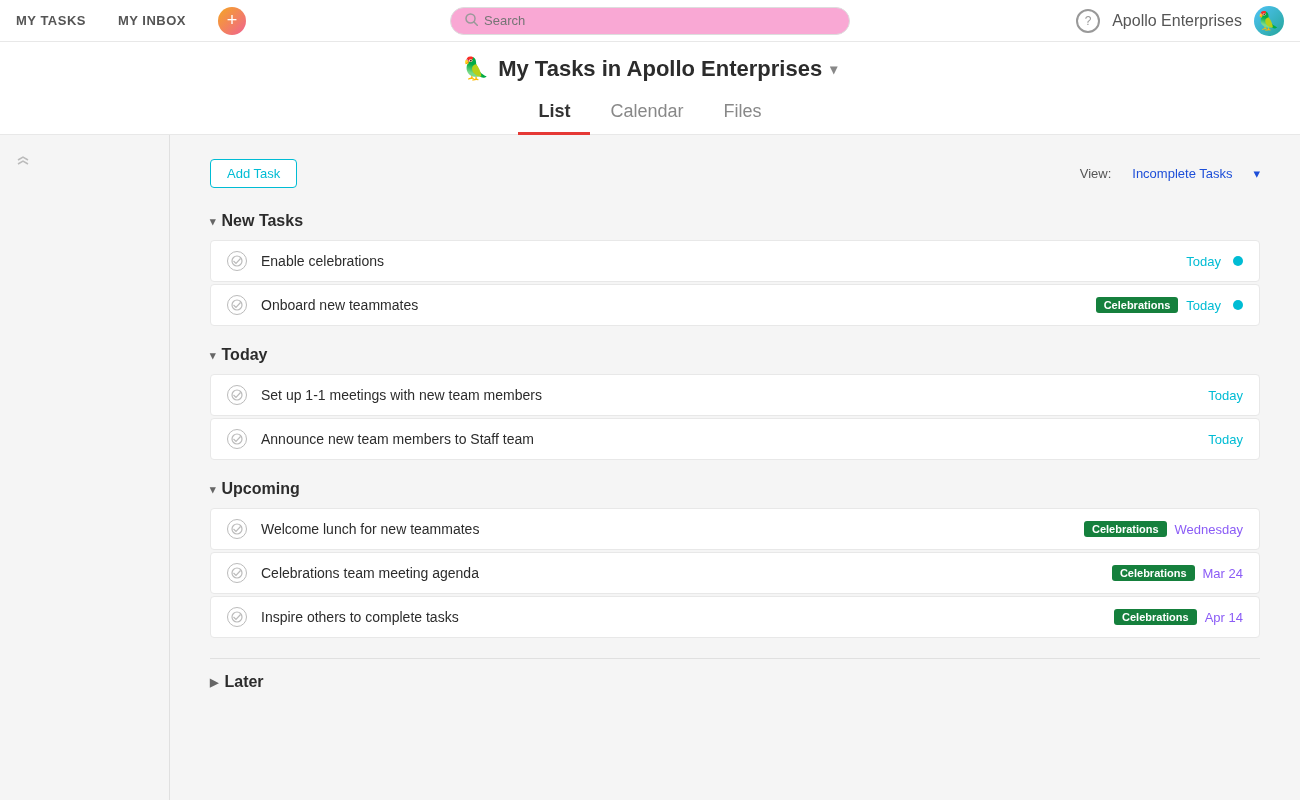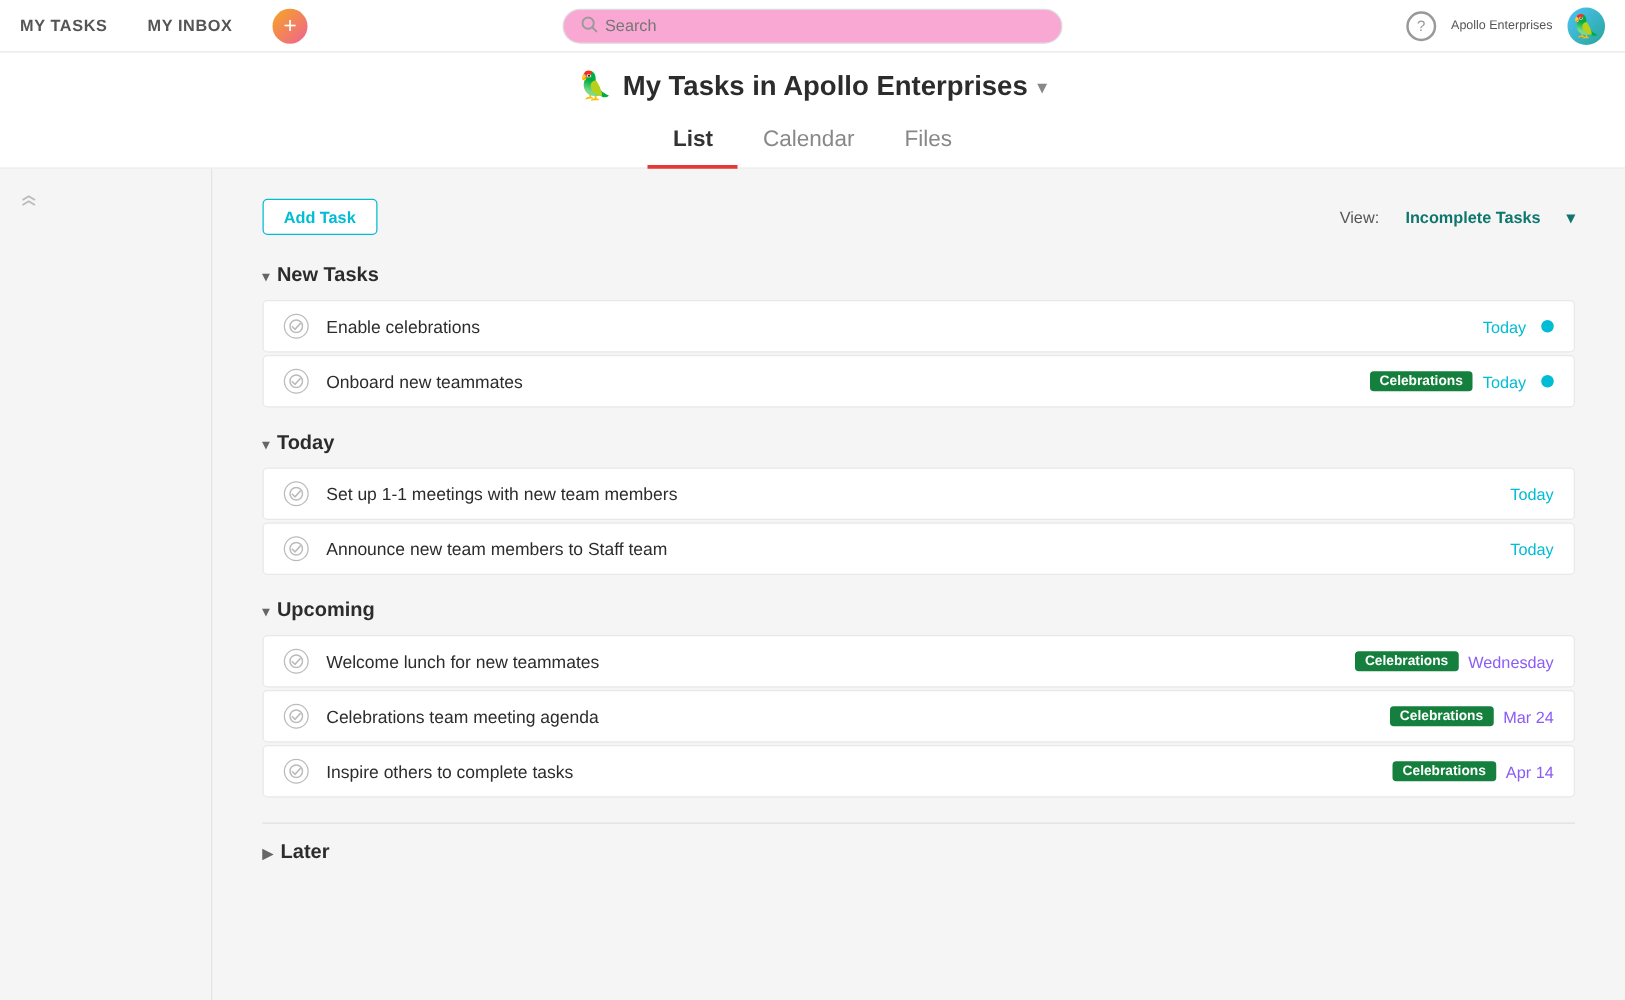--- a/index.html
+++ b/index.html
@@ -21,21 +21,21 @@
       display: flex; align-items: center; background: #f9a8d4; border: 1px solid #ddd;
       border-radius: 20px; padding: 0 14px; width: 400px; height: 28px;
     }
     .search-icon-wrap { color: #999; font-size: 13px; margin-right: 6px; }
     .search-input { border: none; background: transparent; outline: none; font-size: 13px; color: #555; width: 100%; }
     .nav-right { margin-left: auto; display: flex; align-items: center; gap: 12px; }
     .help-btn {
       width: 24px; height: 24px; border-radius: 50%; border: 2px solid #999;
       display: flex; align-items: center; justify-content: center; color: #999; font-size: 12px; cursor: pointer;
     }
-    .org-name { font-size: 10px; color: #555; font-weight: 500; }
+    .org-name { font-size: 16px; color: #555; font-weight: 500; }
     .avatar {
       width: 30px; height: 30px; border-radius: 50%; background: linear-gradient(135deg, #4fc3f7, #26a69a);
       display: flex; align-items: center; justify-content: center; cursor: pointer; overflow: hidden;
     }
     .avatar-bird { font-size: 18px; }
 
     
     .page-header {
       background: #fff; text-align: center; padding: 14px 0 0;
       border-bottom: 1px solid #e8e8e8;
@@ -56,24 +56,24 @@
     
     .layout { display: flex; height: calc(800px - 42px - 52px); }
     .sidebar { width: 170px; background: #f5f5f5; border-right: 1px solid #e0e0e0; padding: 12px 0; }
     .sidebar-collapse { padding: 8px 16px; color: #bbb; font-size: 14px; cursor: pointer; }
 
     
     .main { flex: 1; background: #f5f5f5; padding: 24px 40px; overflow-y: auto; }
     .toolbar { display: flex; justify-content: space-between; align-items: center; margin-bottom: 24px; }
     .add-task-btn {
       border: 1.5px solid #00bcd4; color: #00bcd4; background: #fff;
-      padding: 6px 16px; border-radius: 4px; font-size: 13px; font-weight: 700; cursor: pointer;
+      padding: 6px 16px; border-radius: 4px; font-size: 13px; font-weight: 400; cursor: pointer;
     }
     .view-selector { font-size: 13px; color: #555; cursor: pointer; display: flex; align-items: center; gap: 21px; }
-    .view-selector span { color: #0f766e; font-weight: 700; }
+    .view-selector span { color: #1d4ed8; font-weight: 400; }
 
     
     .section { margin-bottom: 20px; }
     .section-header {
       display: flex; align-items: center; gap: 6px;
       font-size: 16px; font-weight: 700; color: #2c2c2c; margin-bottom: 10px; cursor: pointer;
     }
     .section-header .chevron { font-size: 11px; color: #666; }
 
     

